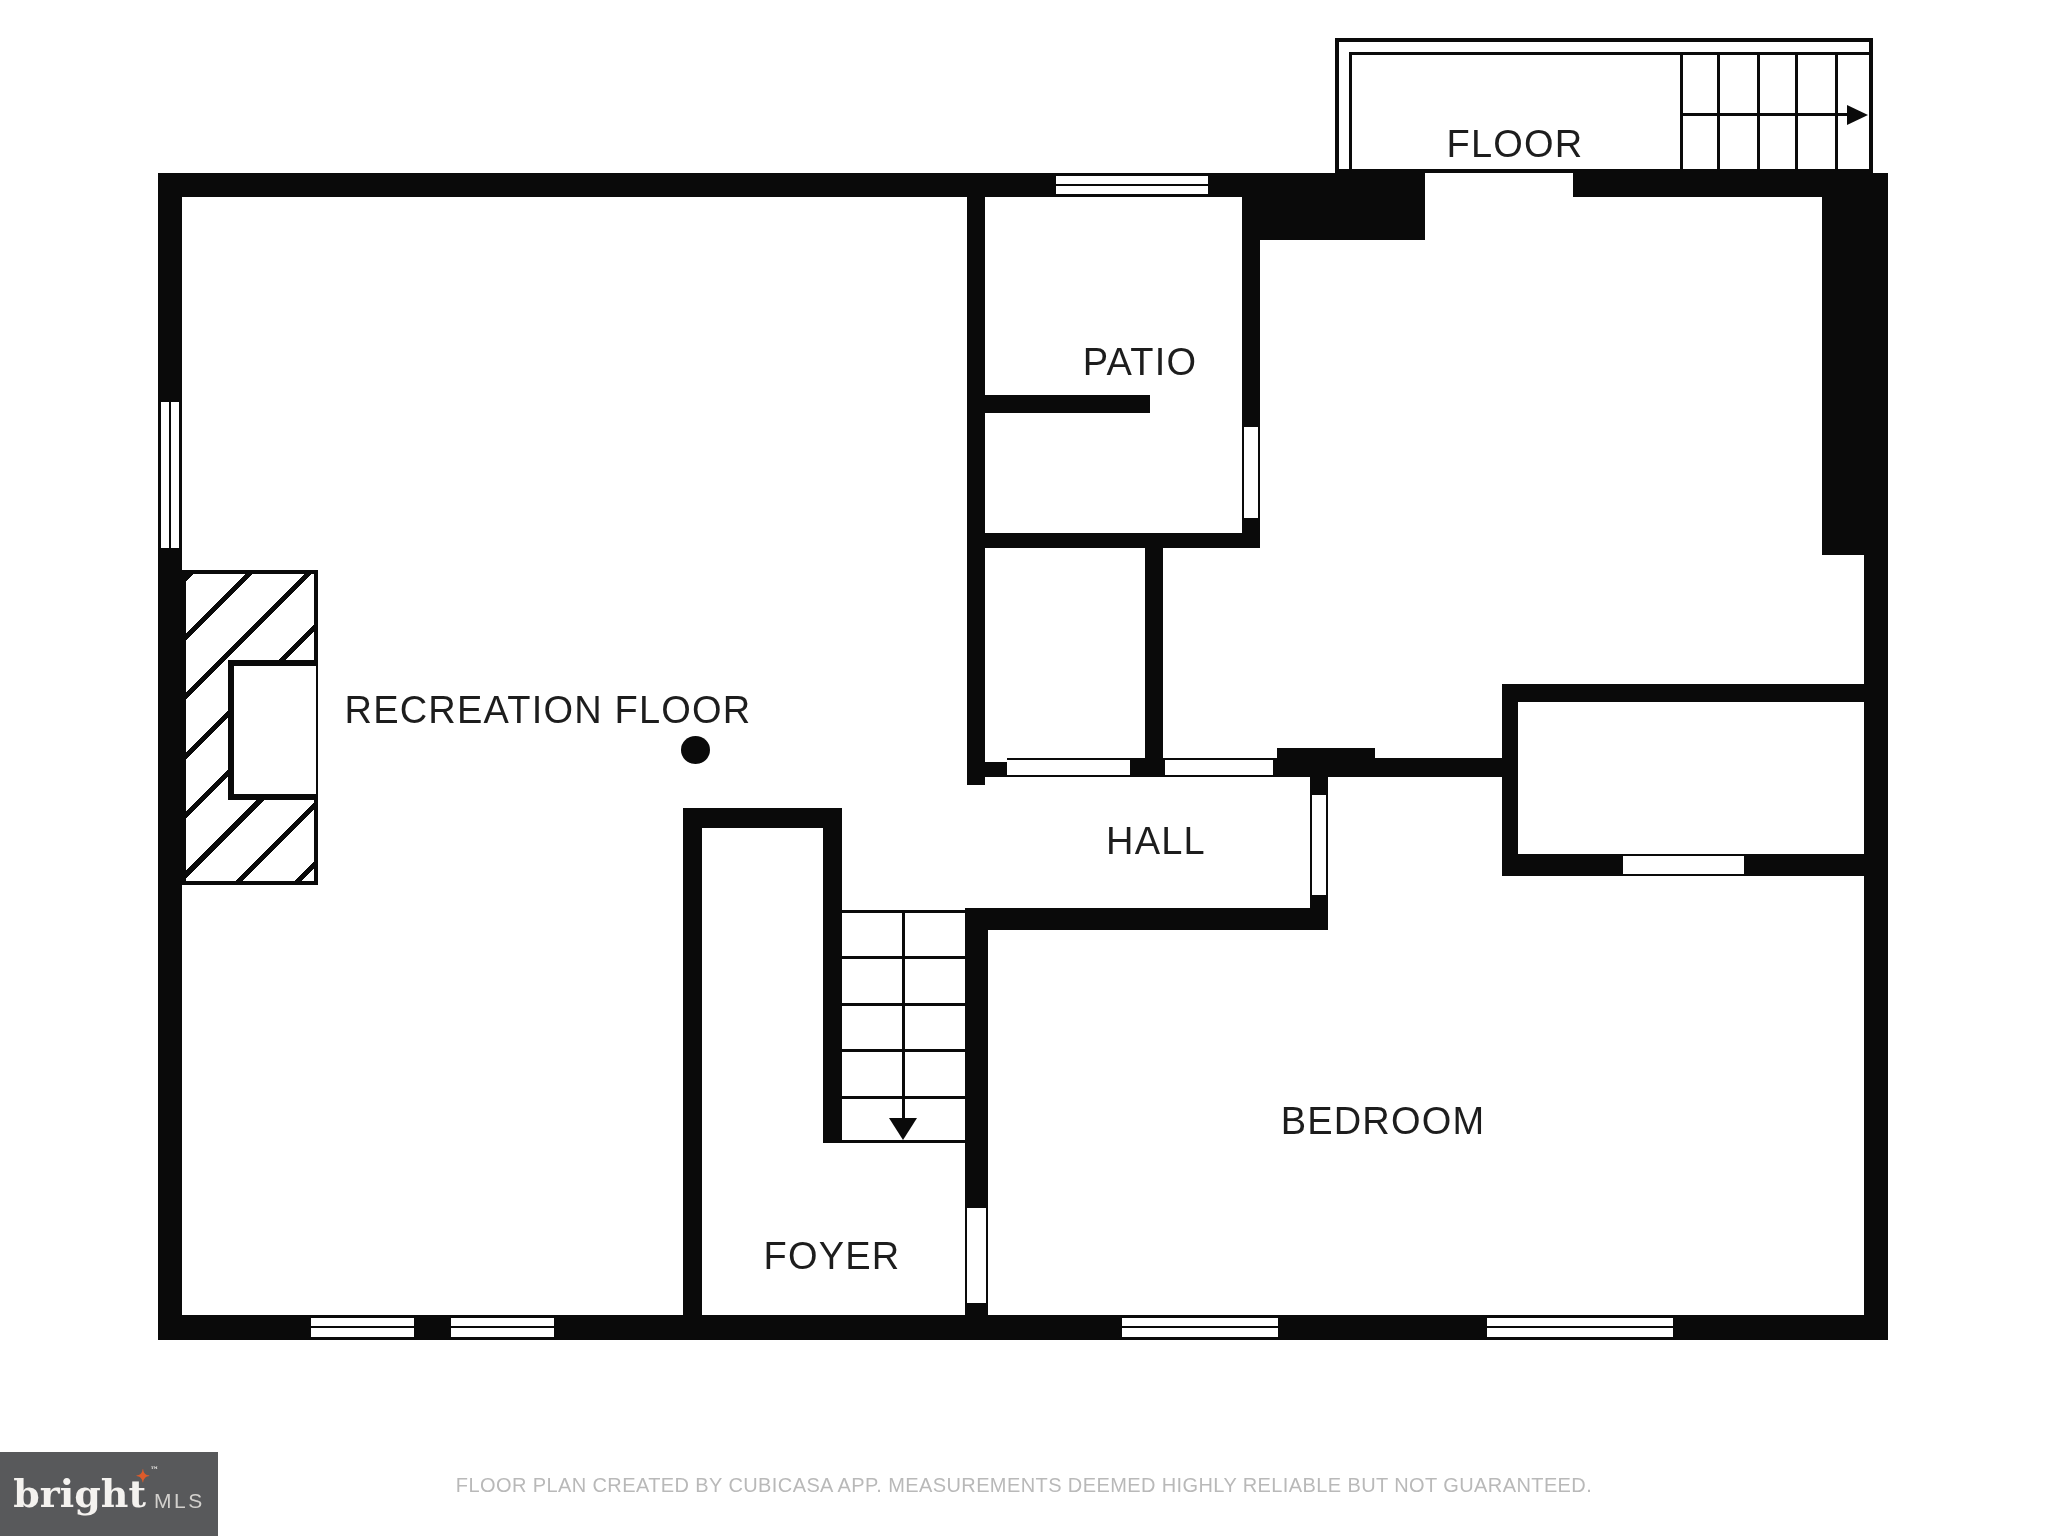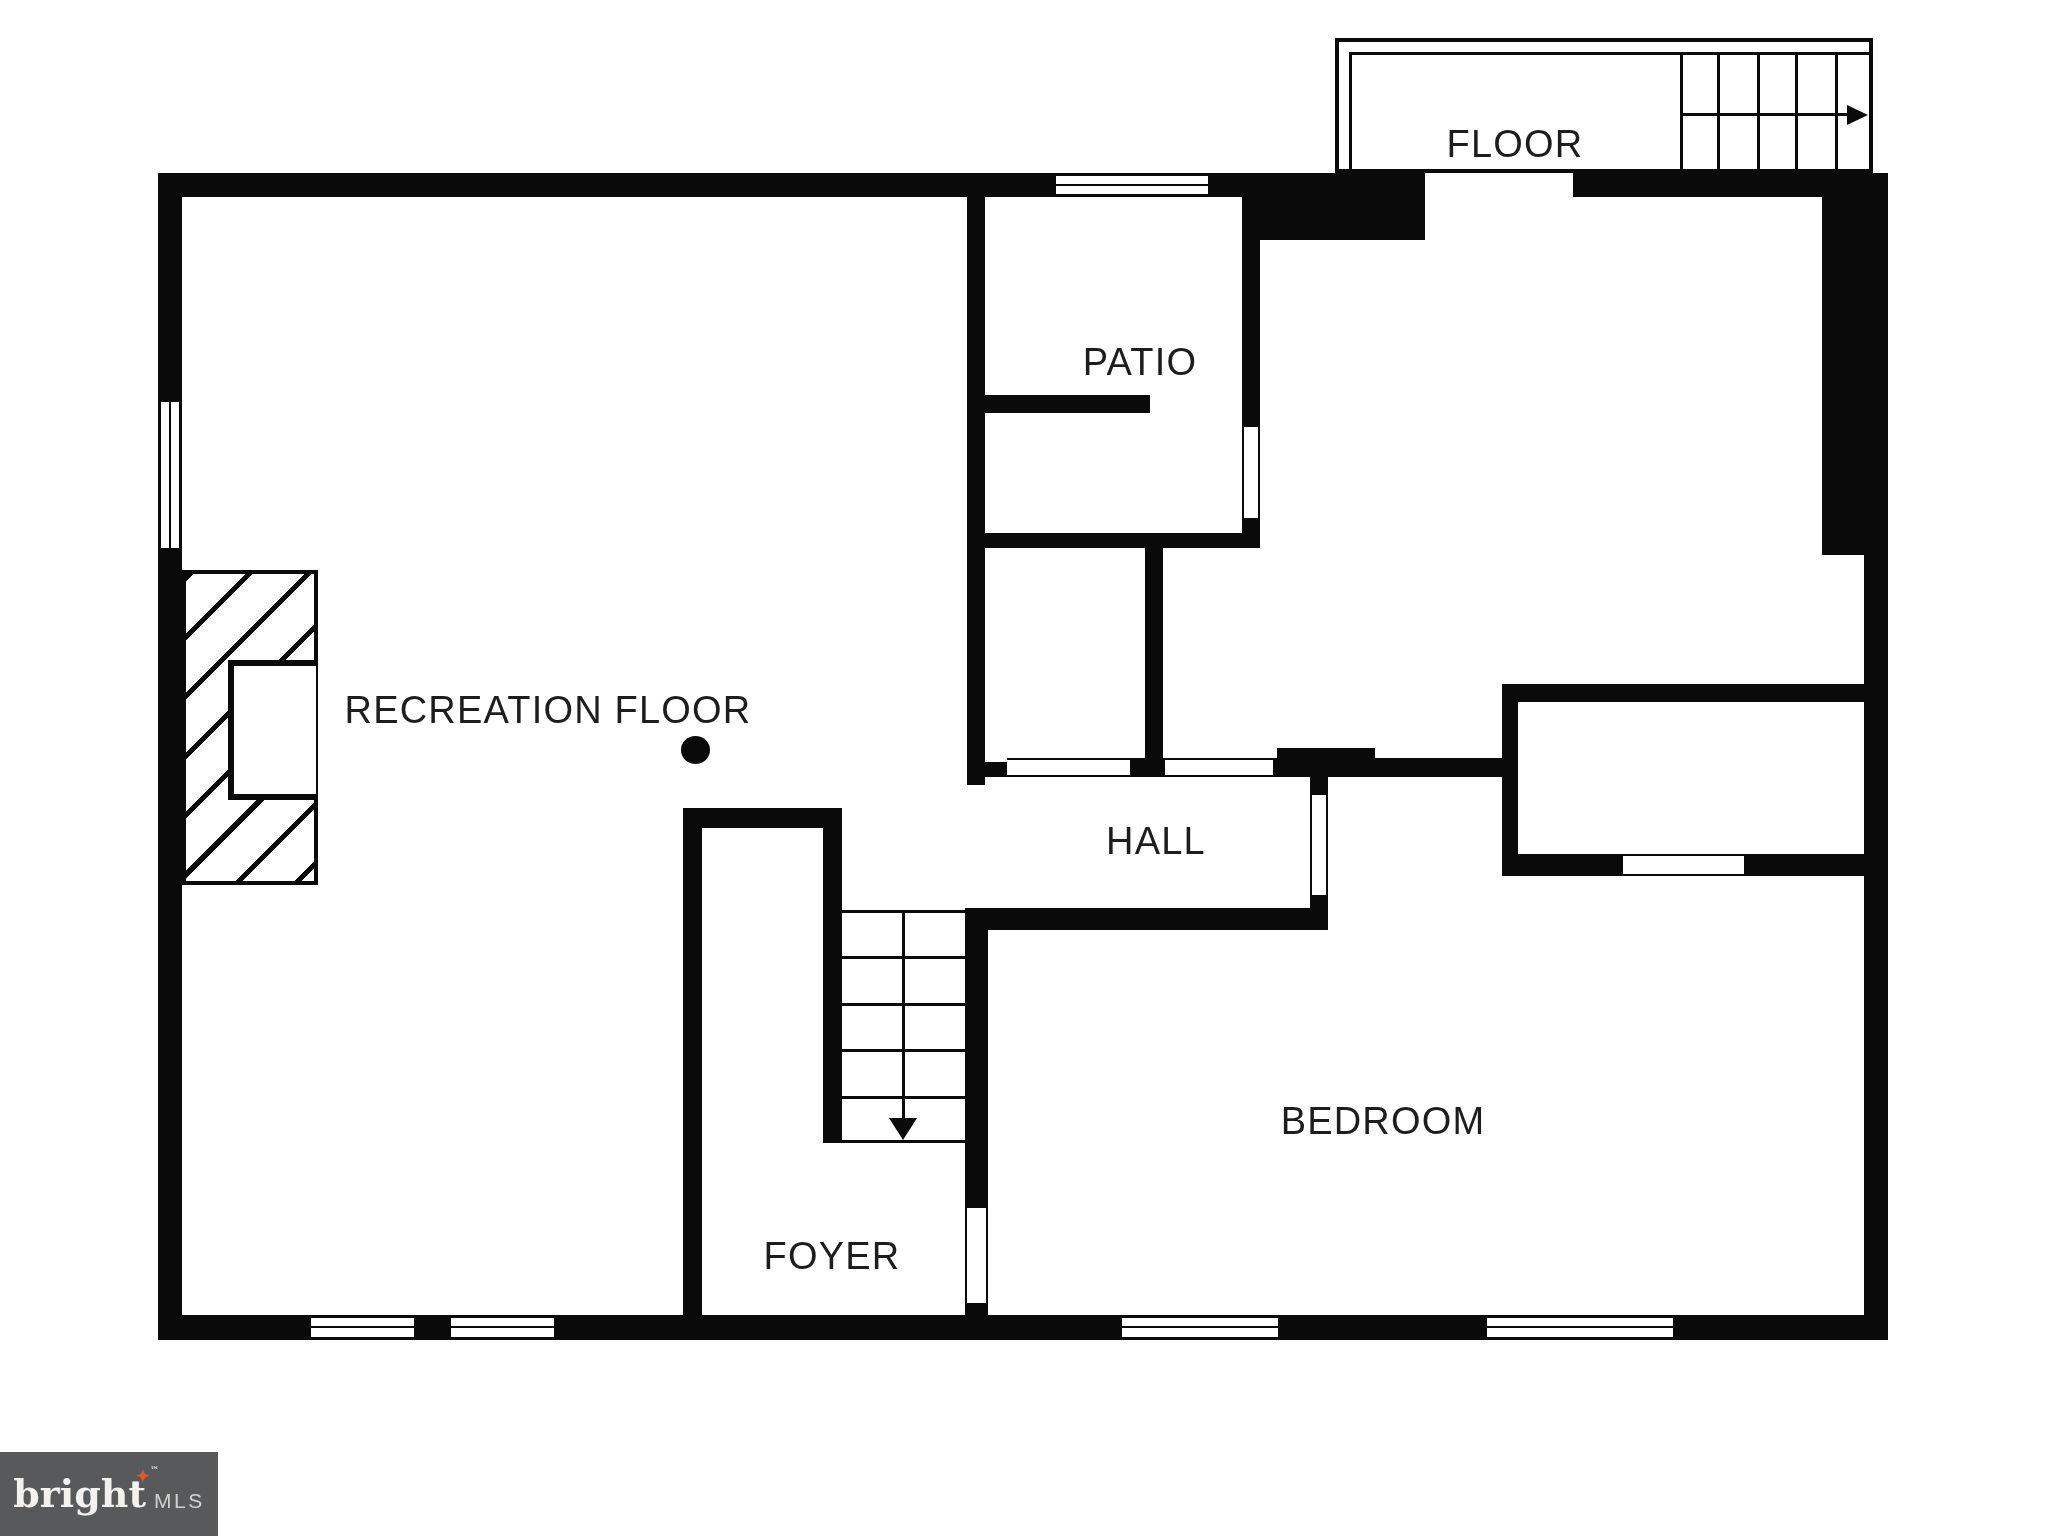--- a/index.html
+++ b/index.html
@@ -174,18 +174,19 @@
   <div class="firebox"></div>
 
   <div class="dot"></div>
 
   <div class="label" style="left:1140px;top:362px">PATIO</div>
   <div class="label" style="left:548px;top:710px">RECREATION FLOOR</div>
   <div class="label" style="left:1156px;top:841px">HALL</div>
   <div class="label" style="left:1383px;top:1121px">BEDROOM</div>
   <div class="label" style="left:832px;top:1256px">FOYER</div>
 
+  <div class="footer-note">FLOOR PLAN CREATED BY CUBICASA APP. MEASUREMENTS DEEMED HIGHLY RELIABLE BUT NOT GUARANTEED.</div>
   <div class="logo">
     <span class="brand"><span>bright</span><span class="star">✦</span><span class="tm">™</span></span>
     <span class="mls">MLS</span>
   </div>
 
 </div>
 
 </body></html>

